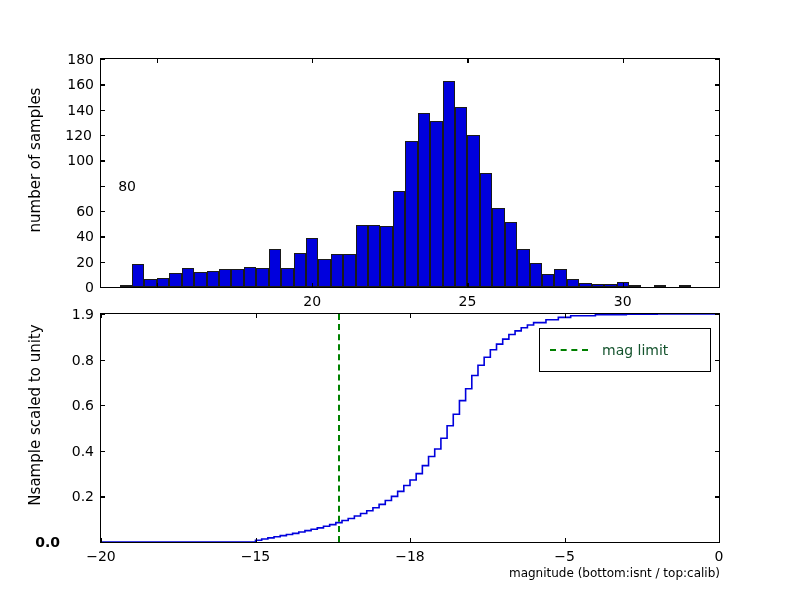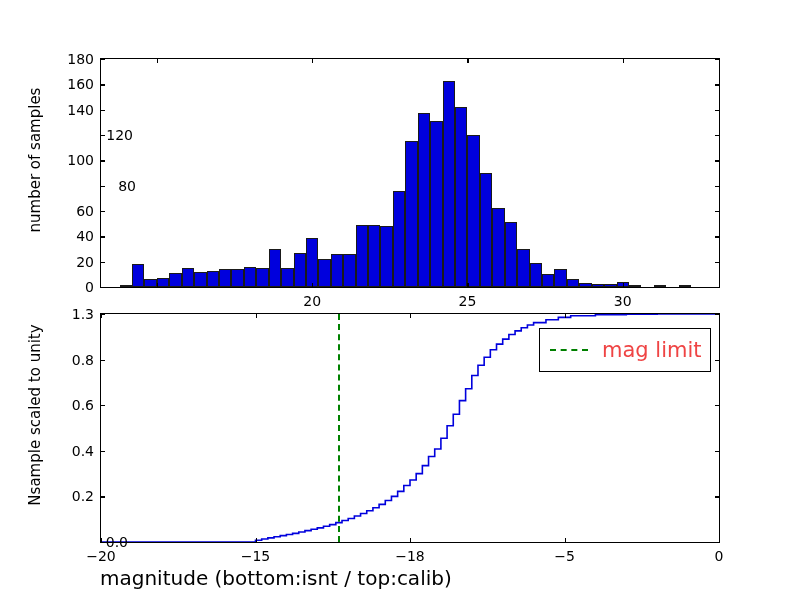--- a/index.html
+++ b/index.html
@@ -67,22 +67,22 @@
     left: 26px;
     top: 530px;
     width: 230px;
     text-align: center;
   }
   .xlabel {
     position: absolute;
     left: 100px;
     top: 566px;
     width: 620px;
-    text-align: left;
-    font-size: 20px;
+    text-align: right;
+    font-size: 12px;
     color: #000;
     white-space: nowrap;
   }
   
   .tick-x {
     position: absolute;
     width: 1.2px;
     background: #000;
     height: 4px;
   }
@@ -141,22 +141,22 @@
     height: 44px;
   }
   .legend-swatch {
     width: 38px;
     height: 0;
     border-top: 2px dashed #008000;
     margin-right: 14px;
     flex: none;
   }
   .legend-label {
-    font-size: 21px;
-    color: #ef4444;
+    font-size: 14px;
+    color: #14532d;
     white-space: nowrap;
   }
   svg { display: block; }
 </style>
 </head>
 <body>
 
 <div id="figure">
 
 
@@ -248,21 +248,21 @@
       <div class="ticklabel-x" style="left: 467.452px; top: 293px;">25</div>
       <div class="ticklabel-x" style="left: 622.729px; top: 293px;">30</div>
     </div>
   <div id="top-yticklabels">
       <div class="ticklabel-y" style="right: 706px; top: 287px;">0</div>
       <div class="ticklabel-y" style="right: 706px; top: 261.667px;">20</div>
       <div class="ticklabel-y" style="right: 706px; top: 236.333px;">40</div>
       <div class="ticklabel-y" style="right: 706px; top: 211px;">60</div>
       <div class="ticklabel-y" style="right: 664px; top: 185.667px;">80</div>
       <div class="ticklabel-y" style="right: 706px; top: 160.333px;">100</div>
-      <div class="ticklabel-y" style="right: 667px; top: 135px; margin-left: 41px;">120</div>
+      <div class="ticklabel-y" style="right: 708px; top: 135px; margin-left: 41px;">120</div>
       <div class="ticklabel-y" style="right: 706px; top: 109.667px;">140</div>
       <div class="ticklabel-y" style="right: 706px; top: 84.3333px;">160</div>
       <div class="ticklabel-y" style="right: 706px; top: 59px;">180</div>
     </div>
 
   <div class="ylabel" id="ylabel-bottom">Nsample scaled to unity</div>
 
   <div class="axes" id="axes-bottom">
     <svg id="cum-svg" width="618" height="228" viewBox="0 0 618 228" preserveAspectRatio="none">
       <polyline id="cum-path" fill="none" stroke="#0000dd" stroke-width="1.6" points="0,228 148.32000000000002,228 148.32000000000002,228 154.5,228 154.5,226.176 160.67999999999998,226.176 160.67999999999998,225.036 166.86,225.036 166.86,223.896 173.04,223.896 173.04,222.756 179.22000000000003,222.756 179.22000000000003,221.61599999999999 185.4,221.61599999999999 185.4,220.476 191.57999999999996,220.476 191.57999999999996,219.336 197.76,219.336 197.76,217.968 203.93999999999997,217.968 203.93999999999997,216.6 210.12,216.6 210.12,215.232 216.29999999999998,215.232 216.29999999999998,213.864 222.48,213.864 222.48,212.268 228.66,212.268 228.66,210.672 234.84,210.672 234.84,208.62 241.02,208.62 241.02,206.568 247.20000000000002,206.568 247.20000000000002,204.516 253.38,204.516 253.38,202.008 259.56,202.008 259.56,199.5 265.74,199.5 265.74,196.764 271.92,196.764 271.92,193.8 278.1,193.8 278.1,190.38 284.28,190.38 284.28,186.504 290.46000000000004,186.504 290.46000000000004,182.4 296.64,182.4 296.64,177.38400000000001 302.82000000000005,177.38400000000001 302.82000000000005,171.45600000000002 309,171.45600000000002 309,165.98399999999998 315.18,165.98399999999998 315.18,159.60000000000002 321.36,159.60000000000002 321.36,151.62 327.54,151.62 327.54,142.5 333.72,142.5 333.72,134.976 339.90000000000003,134.976 339.90000000000003,124.25999999999999 346.08,124.25999999999999 346.08,111.72 352.26000000000005,111.72 352.26000000000005,100.32 358.44,100.32 358.44,86.64000000000001 364.62000000000006,86.64000000000001 364.62000000000006,74.78399999999999 370.8,74.78399999999999 370.8,61.56 376.98,61.56 376.98,51.29999999999998 383.16,51.29999999999998 383.16,43.31999999999999 389.34,43.31999999999999 389.34,35.79599999999999 395.52,35.79599999999999 395.52,30.096000000000004 401.7,30.096000000000004 401.7,25.079999999999984 407.87999999999994,25.079999999999984 407.87999999999994,20.519999999999982 414.06,20.519999999999982 414.06,16.871999999999986 420.23999999999995,16.871999999999986 420.23999999999995,13.680000000000007 426.42,13.680000000000007 426.42,10.944000000000017 432.59999999999997,10.944000000000017 432.59999999999997,8.664000000000016 444.96,8.664000000000016 444.96,5.700000000000017 457.32,5.700000000000017 457.32,3.420000000000016 469.68,3.420000000000016 469.68,1.8240000000000123 494.40000000000003,1.8240000000000123 494.40000000000003,0.6839999999999975 525.3,0.6839999999999975 525.3,0.22800000000000864 556.2,0.22800000000000864 556.2,0 587.1,0 587.1,0 618,0 618,0"></polyline>
@@ -301,23 +301,23 @@
     </div>
   </div>
   <div id="bottom-xticklabels">
       <div class="ticklabel-x" style="left: 101px; top: 548px;">−20</div>
       <div class="ticklabel-x" style="left: 255.5px; top: 548px;">−15</div>
       <div class="ticklabel-x" style="left: 410px; top: 548px;">−18</div>
       <div class="ticklabel-x" style="left: 564.5px; top: 548px;">−5</div>
       <div class="ticklabel-x" style="left: 719px; top: 548px;">0</div>
     </div>
   <div id="bottom-yticklabels">
-      <div class="ticklabel-y" style="right: 672px; top: 542px;">0.0</div>
+      <div class="ticklabel-y" style="right: 740px; top: 542px; font-weight: bold;">0.0</div>
       <div class="ticklabel-y" style="right: 706px; top: 496.4px;">0.2</div>
       <div class="ticklabel-y" style="right: 706px; top: 450.8px;">0.4</div>
       <div class="ticklabel-y" style="right: 706px; top: 405.2px;">0.6</div>
       <div class="ticklabel-y" style="right: 706px; top: 359.6px;">0.8</div>
-      <div class="ticklabel-y" style="right: 706px; top: 314px;">1.3</div>
+      <div class="ticklabel-y" style="right: 706px; top: 314px;">1.9</div>
     </div>
 
   <div class="xlabel">magnitude (bottom:isnt / top:calib)</div>
 
 </div>
 
 </body></html>

